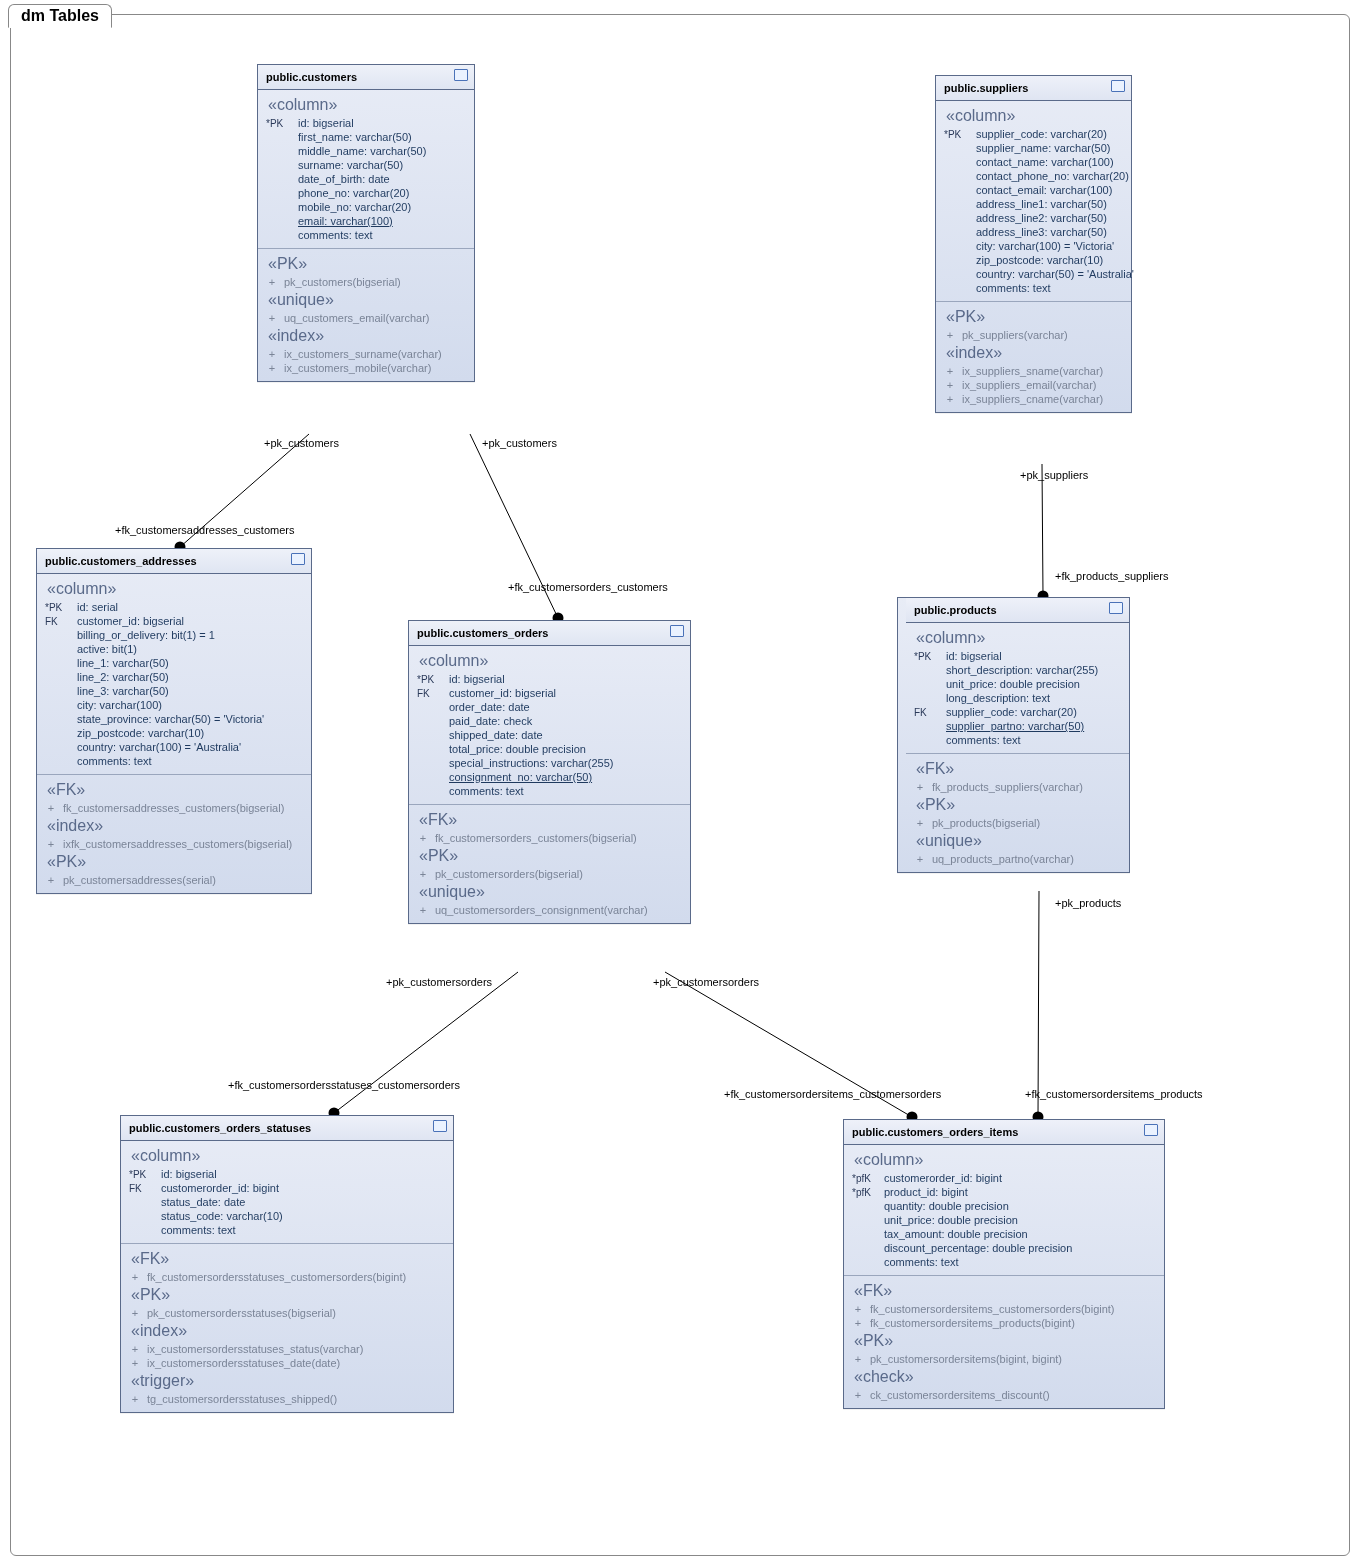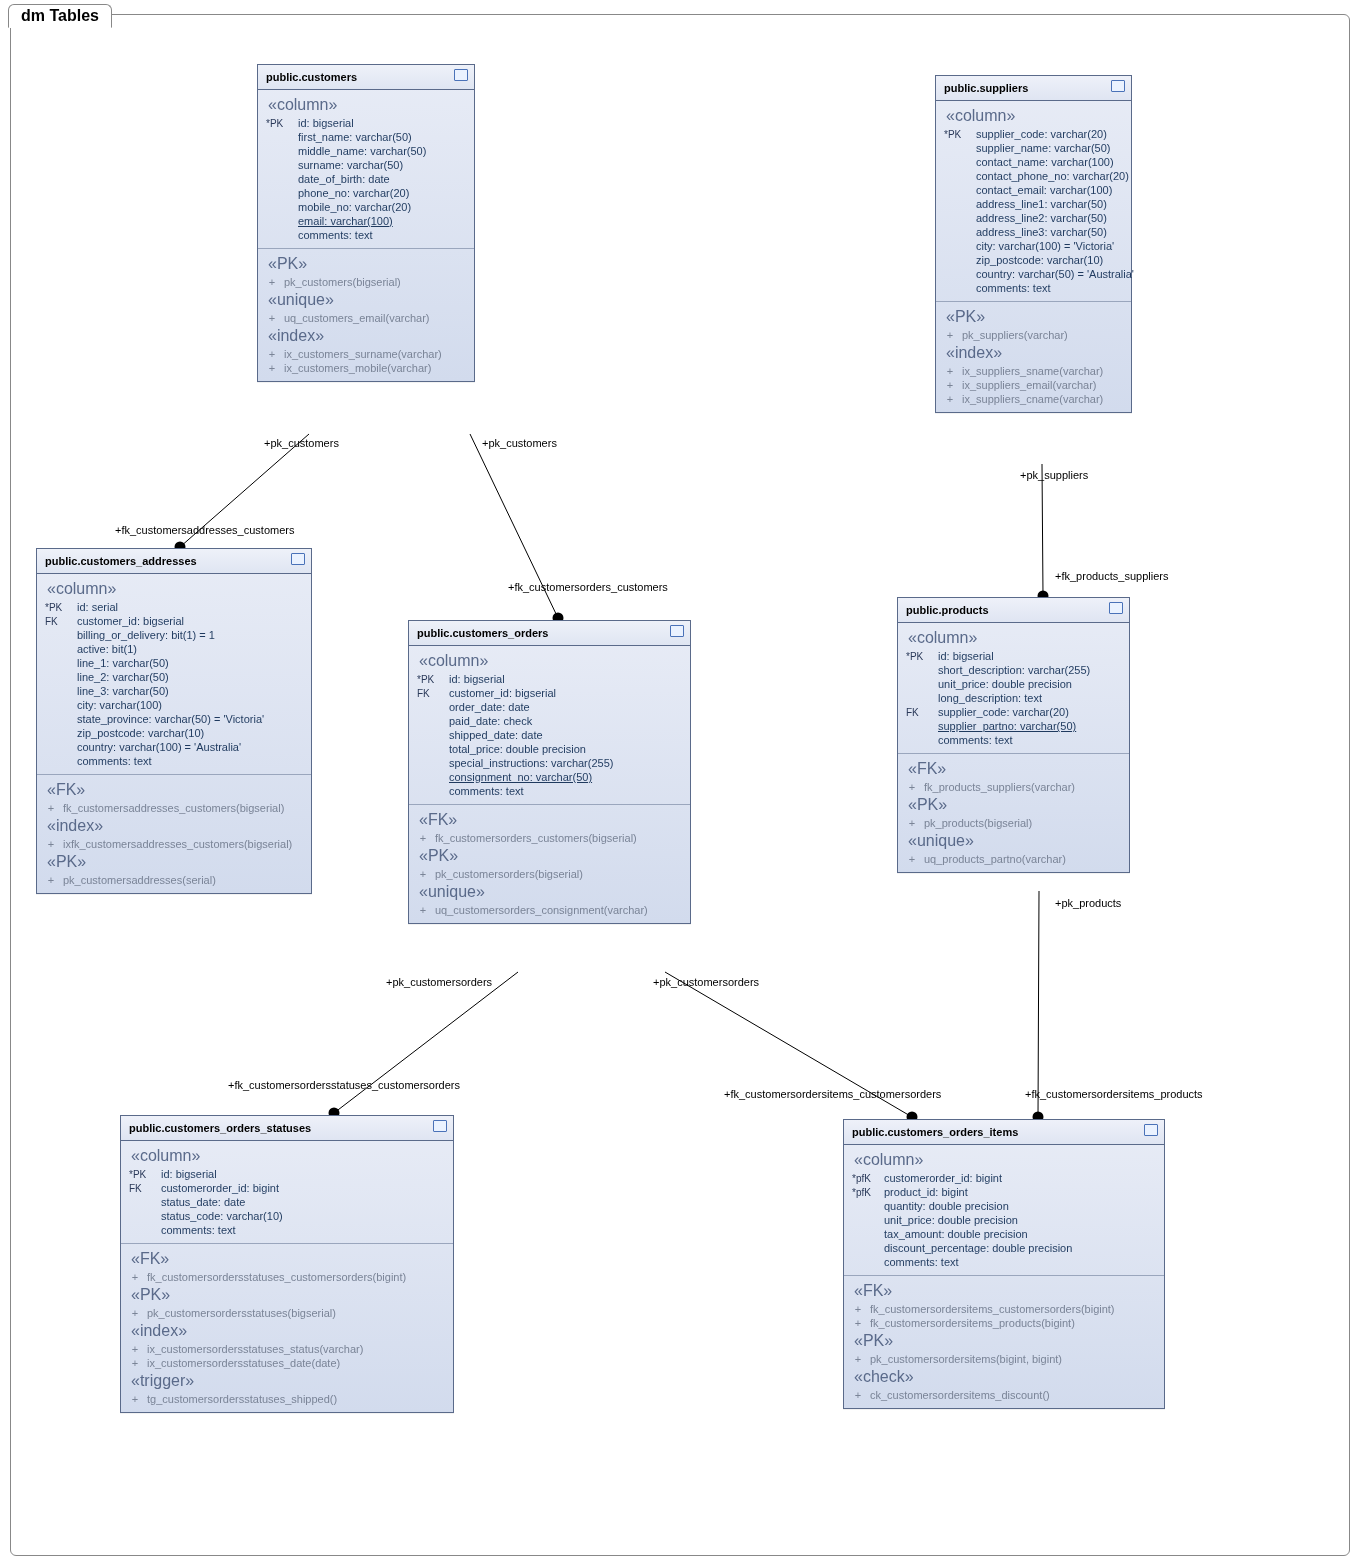--- a/index.html
+++ b/index.html
@@ -401,21 +401,21 @@
           <span class="plus">+</span>
           <span class="idx">ix_suppliers_email(varchar)</span>
         </div>
       <div class="row">
           <span class="plus">+</span>
           <span class="idx">ix_suppliers_cname(varchar)</span>
         </div>
     </div>
   </div>
 
-  <div class="entity" style="left:897px; top:597px; width:233px;">
+  <div class="entity" style="left:897px; top:597px; width:233px;padding-left:8px;">
     <div class="entity-header">
       <span>public.products</span>
       <span class="entity-icon"></span>
     </div>
     <div class="section">
       <div class="stereo">«column»</div>
       <div class="row">
           <span class="pre">*PK</span>
           <span class="col">id: bigserial</span>
         </div>

